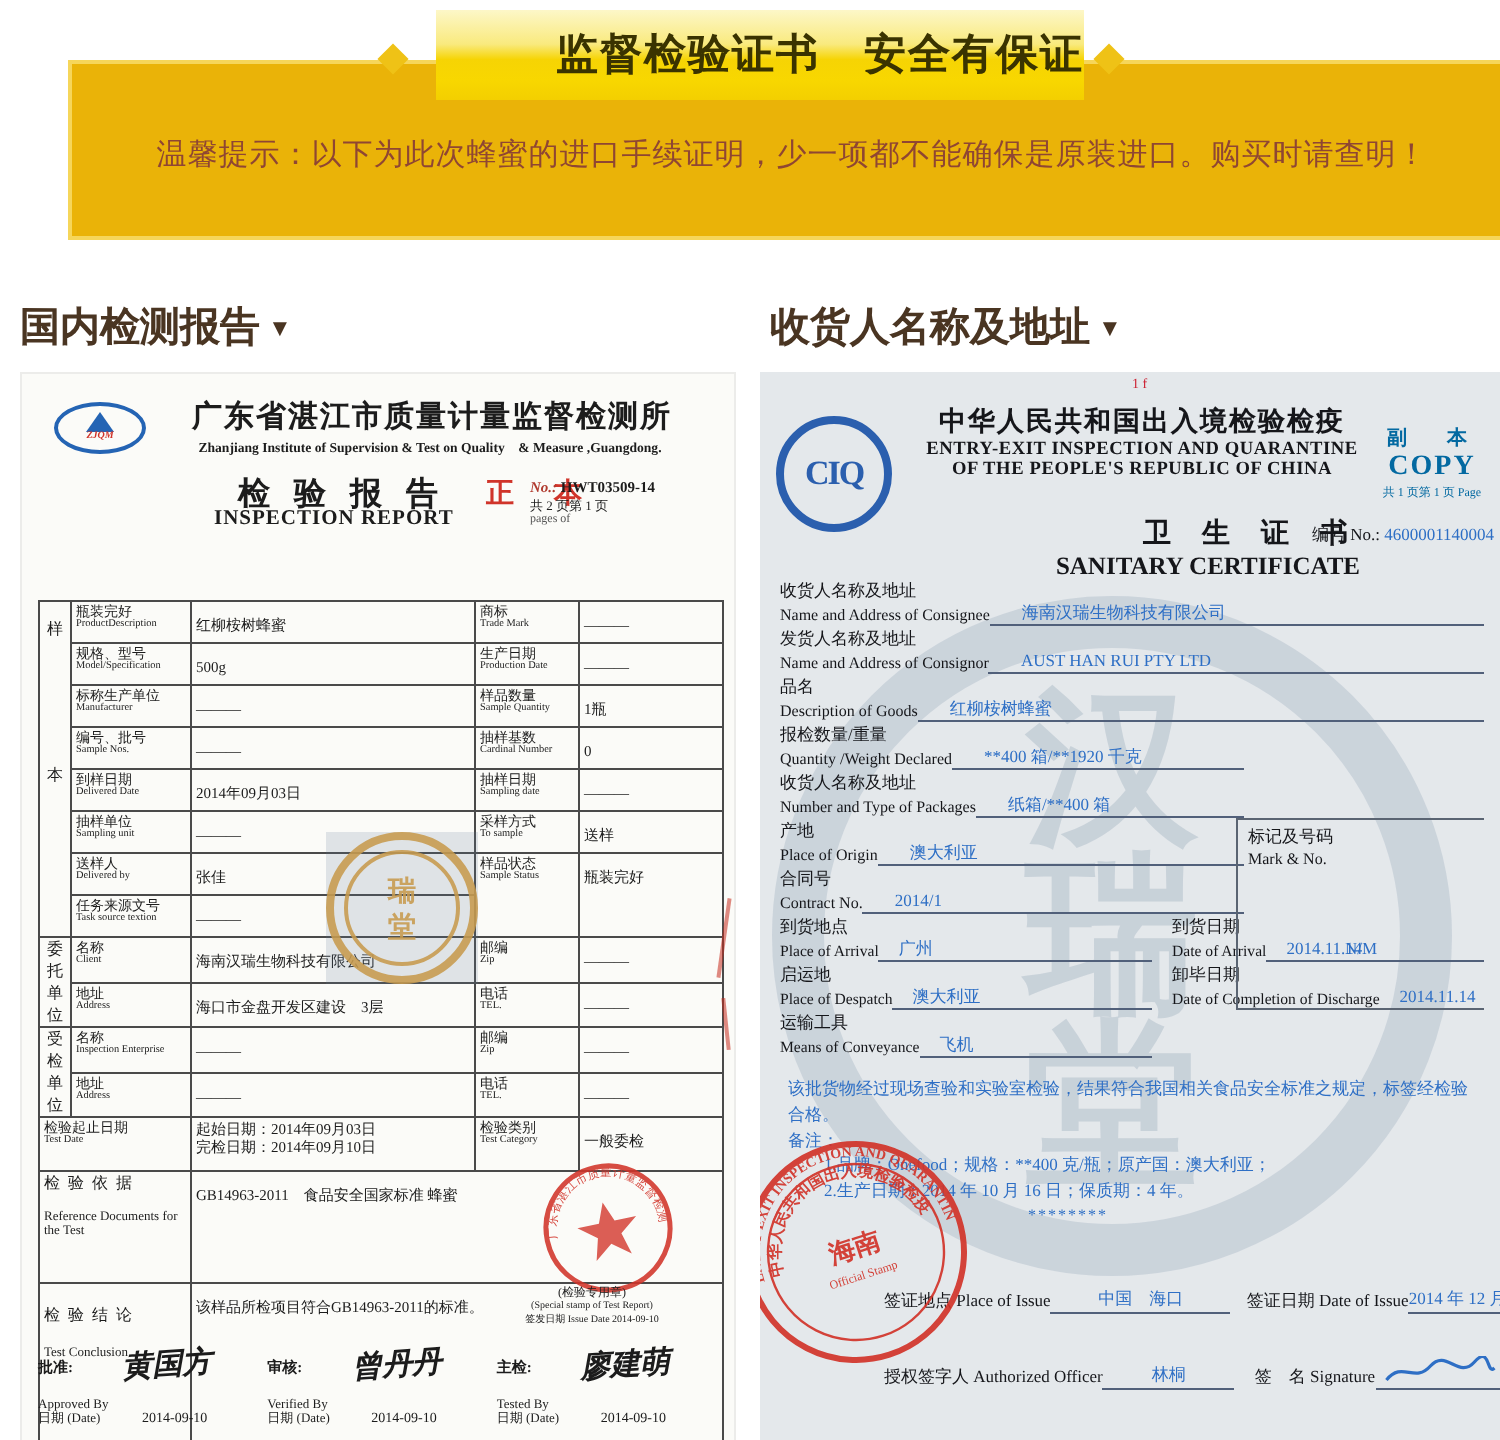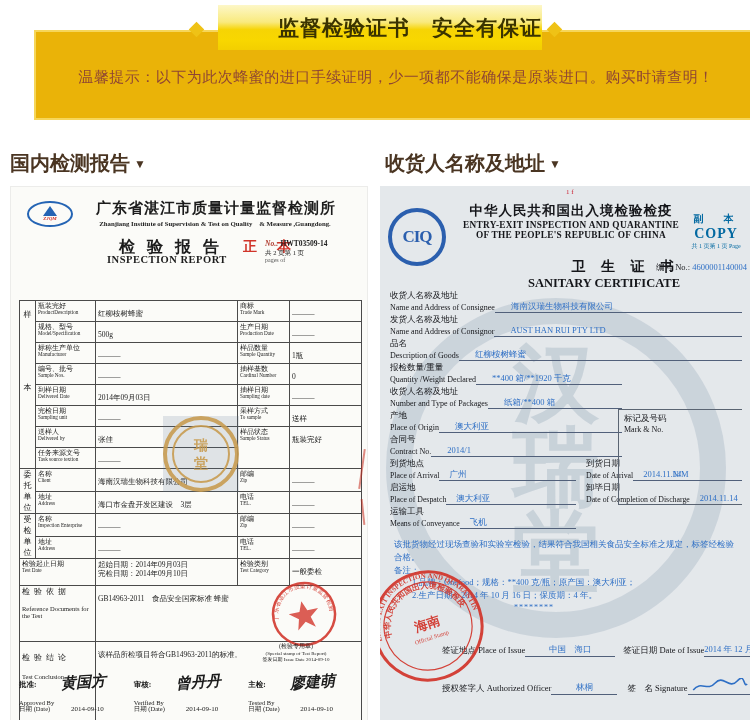--- a/index.html
+++ b/index.html
@@ -219,21 +219,21 @@
             </td>
         <td><span class="v">2014年09月03日</span></td>
         <td>
               <span class="cn">抽样日期</span>
               <span class="en">Sampling date</span>
             </td>
         <td><span class="v">———</span></td>
       </tr>
       <tr style="height:17px">
         <td>
-              <span class="cn">完检日期</span>
+              <span class="cn">抽样单位</span>
               <span class="en">Sampling unit</span>
             </td>
         <td><span class="v">———</span></td>
         <td>
               <span class="cn">采样方式</span>
               <span class="en">To sample</span>
             </td>
         <td><span class="v">送样</span></td>
       </tr>
       <tr style="height:17px">

